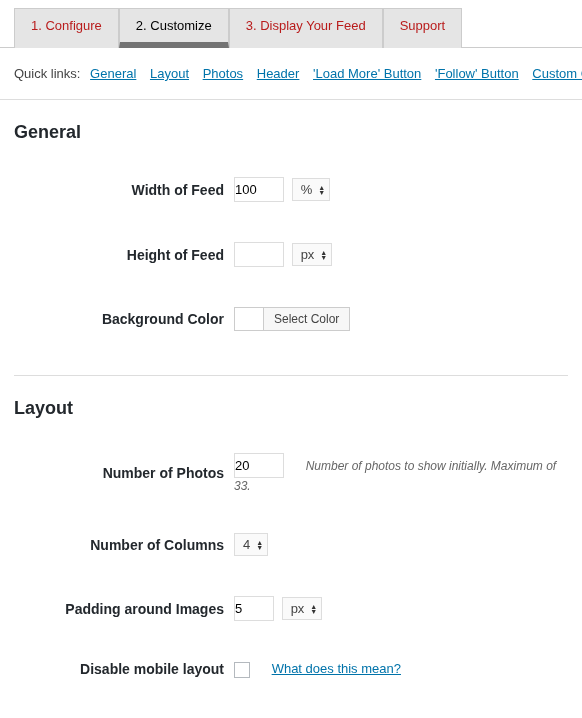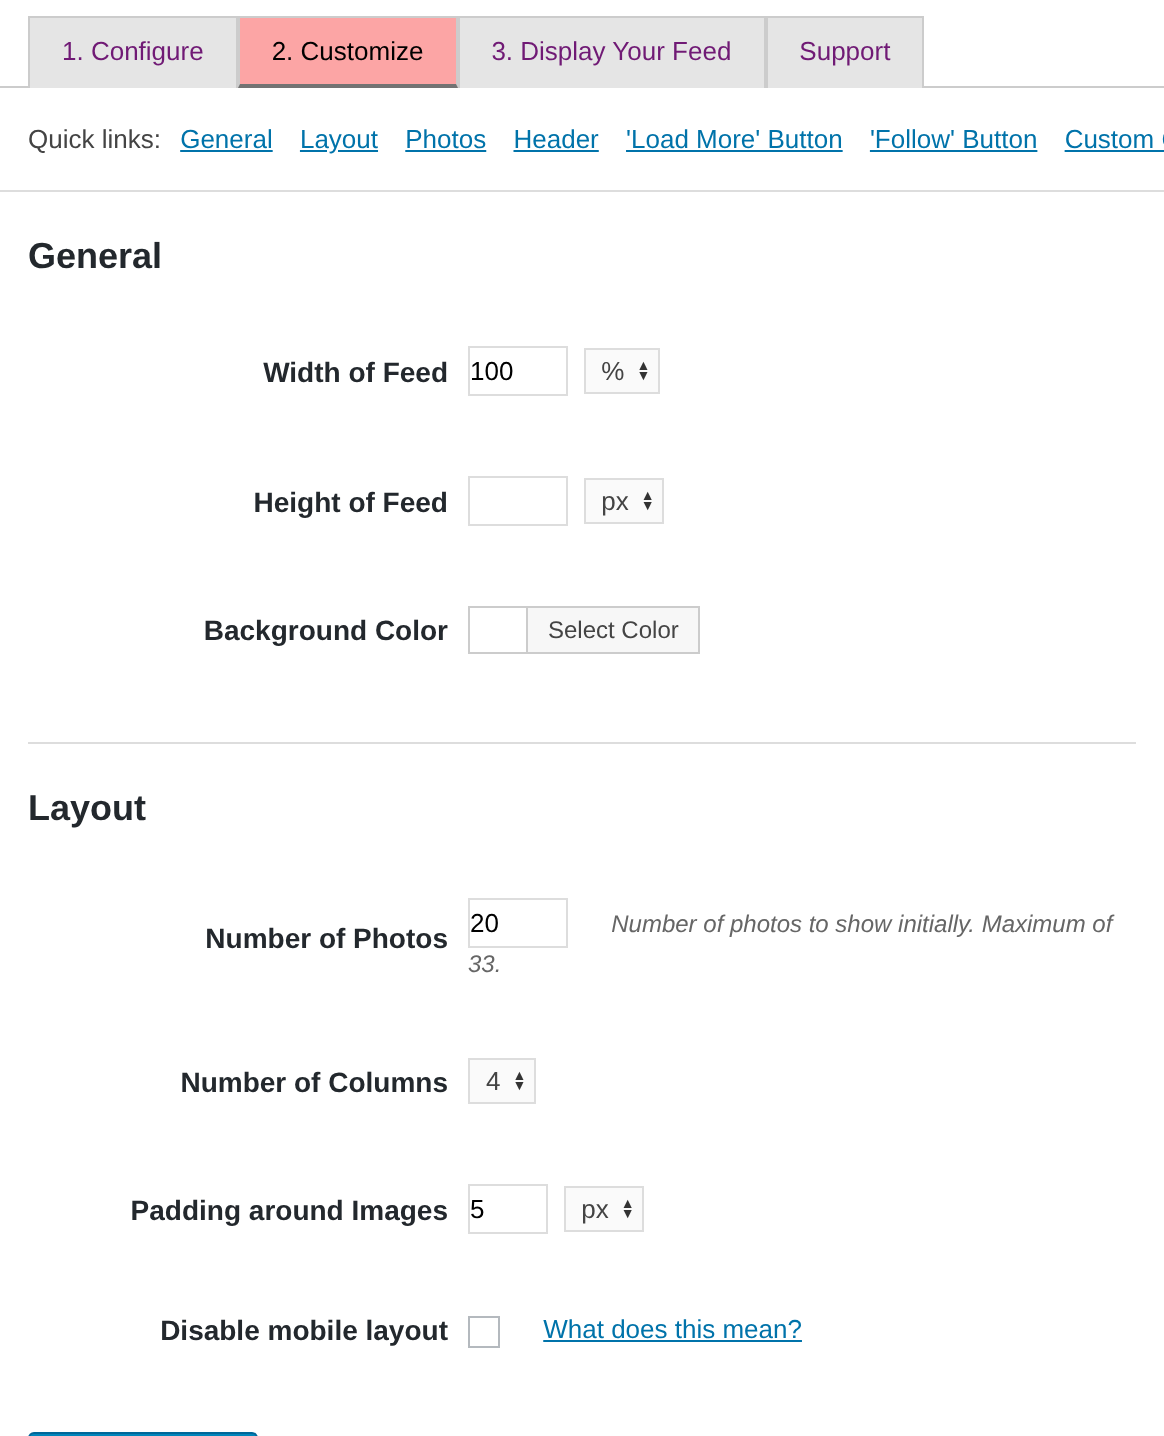--- a/index.html
+++ b/index.html
@@ -17,27 +17,27 @@
     padding: 8px 0 0 14px;
     border-bottom: 1px solid #ccc;
   }
   .tab {
     padding: 9px 16px;
     border: 1px solid #ccc;
     border-bottom: none;
     background: #e5e5e5;
     margin-right: 0;
     margin-bottom: -1px;
-    color: #701a75;
+    color: #b91c1c;
     cursor: pointer;
     font-size: 13px;
   }
   .tab.active {
-    background: #fca5a5;
-    border-bottom: 2px solid #737373;
+    background: #e5e5e5;
+    border-bottom: 6px solid #737373;
     color: #000;
     font-weight: 500;
   }
   .quicklinks {
     padding: 18px 0 18px 14px;
     font-size: 13px;
     border-bottom: 1px solid #ddd;
     white-space: nowrap;
     overflow: hidden;
   }

